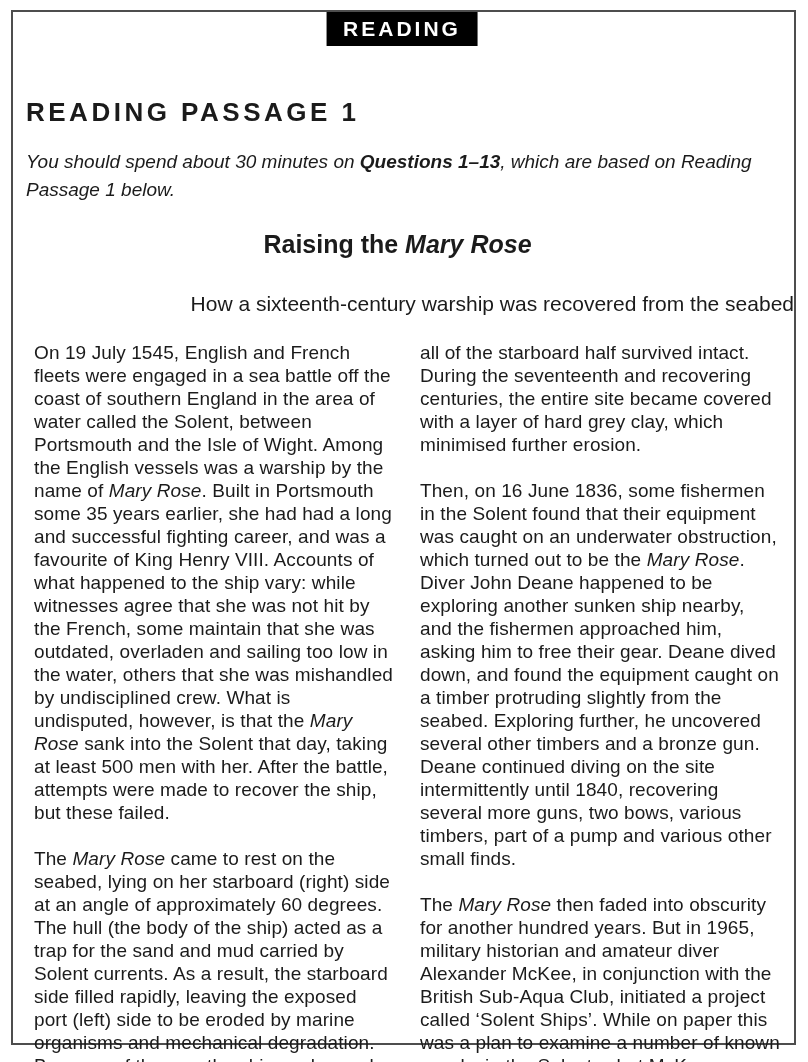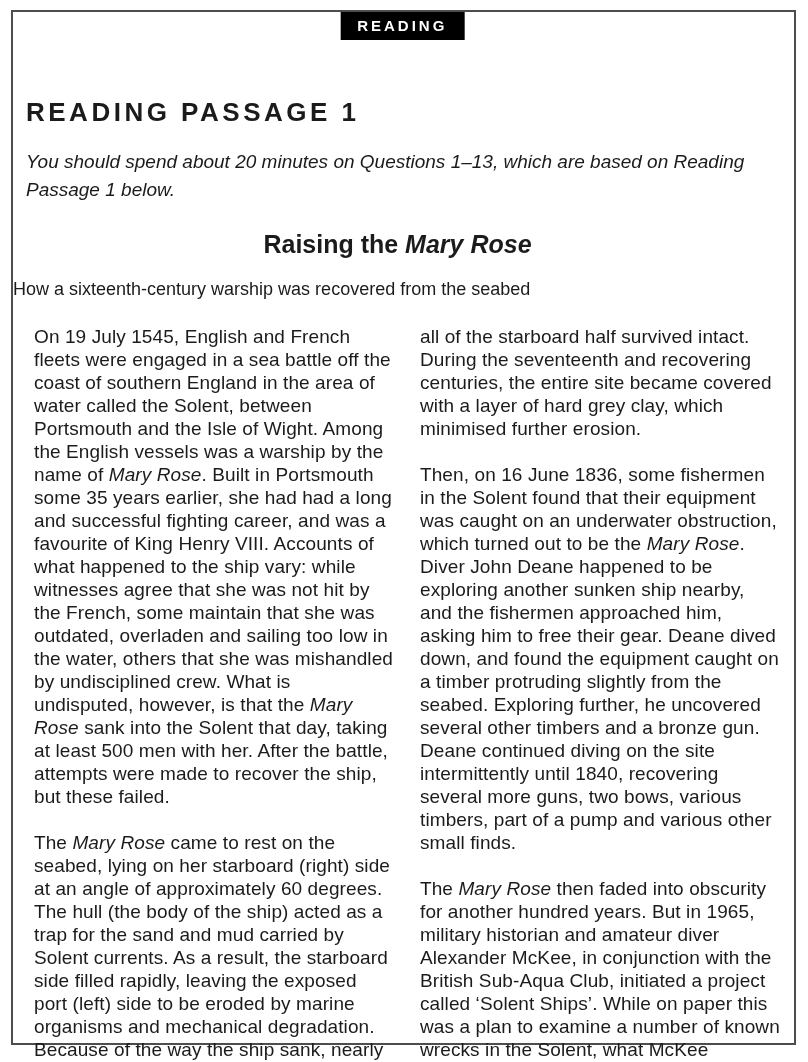--- a/index.html
+++ b/index.html
@@ -25,21 +25,21 @@
     box-sizing: border-box;
   }
   .badge {
     position: absolute;
     top: 0px;
     left: 50%;
     transform: translateX(-51%);
     background: var(--badge_bg, #000000);
     color: var(--badge_text, #ffffff);
     font-weight: 700;
-    font-size: 15px;
+    font-size: 21px;
     letter-spacing: 3px;
     padding: 6px 17px 7px 17px;
     line-height: 1;
     white-space: nowrap;
   }
   .passage-heading {
     margin: 86px 0 0 0;
     padding: 0 13px;
     font-size: 26px;
     font-weight: 700;
@@ -48,33 +48,33 @@
   }
   .instructions {
     margin: 21px 0 0 0;
     padding: 0 13px;
     font-style: italic;
     font-size: 19px;
     line-height: 28px;
     max-width: 750px;
   }
   .instructions .b {
-    font-weight: 400;
+    font-weight: 700;
   }
   .title {
     margin: 26px 12px 0 0;
     text-align: center;
     font-size: 25px;
     font-weight: 700;
     line-height: 1.15;
   }
   .subtitle {
-    margin: 21px 0 0 0;
-    text-align: left;
-    font-size: 18px;
+    margin: 33px 0 0 0;
+    text-align: right;
+    font-size: 21px;
     line-height: 1.2;
   }
   .cols {
     display: flex;
     gap: 25px;
     margin: 24px 0 0 8px;
     padding: 0 13px;
   }
   .col {
     flex: 1 1 0;
@@ -96,21 +96,21 @@
 </head>
 <body>
 
 <div class="sheet">
   <div class="badge">
     <span>READING</span>
   </div>
 
   <h1 class="passage-heading">READING PASSAGE 1</h1>
 
-  <p class="instructions"><span>You should spend about 20 minutes on </span><span class="b">Questions 1–13</span><span>, which are based on Reading Passage 1 below.</span></p>
+  <p class="instructions"><span>You should spend about 30 minutes on </span><span class="b">Questions 1–13</span><span>, which are based on Reading Passage 1 below.</span></p>
 
   <h2 class="title"><span>Raising the </span><span class="i">Mary Rose</span></h2>
 
   <div class="subtitle">How a sixteenth-century warship was recovered from the seabed</div>
 
   <div class="cols">
     <div class="col">
       <p><span>On 19 July 1545, English and French fleets were engaged in a sea battle off the coast of southern England in the area of water called the Solent, between Portsmouth and the Isle of Wight. Among the English vessels was a warship by the name of </span><span class="i">Mary Rose</span><span>. Built in Portsmouth some 35 years earlier, she had had a long and successful fighting career, and was a favourite of King Henry VIII. Accounts of what happened to the ship vary: while witnesses agree that she was not hit by the French, some maintain that she was outdated, overladen and sailing too low in the water, others that she was mishandled by undisciplined crew. What is undisputed, however, is that the </span><span class="i">Mary Rose</span><span> sank into the Solent that day, taking at least 500 men with her. After the battle, attempts were made to recover the ship, but these failed.</span></p>
       <p><span>The </span><span class="i">Mary Rose</span><span> came to rest on the seabed, lying on her starboard (right) side at an angle of approximately 60 degrees. The hull (the body of the ship) acted as a trap for the sand and mud carried by Solent currents. As a result, the starboard side filled rapidly, leaving the exposed port (left) side to be eroded by marine organisms and mechanical degradation. Because of the way the ship sank, nearly</span></p>
     </div>

